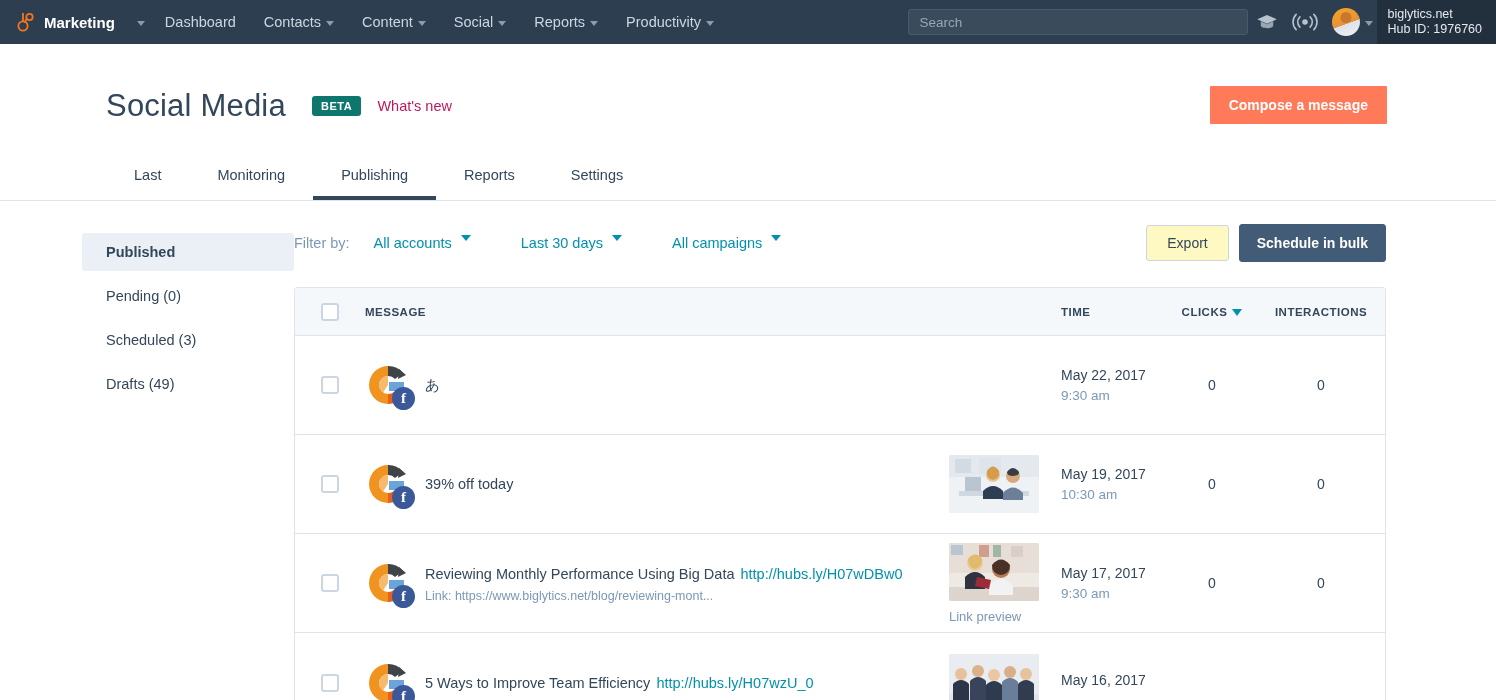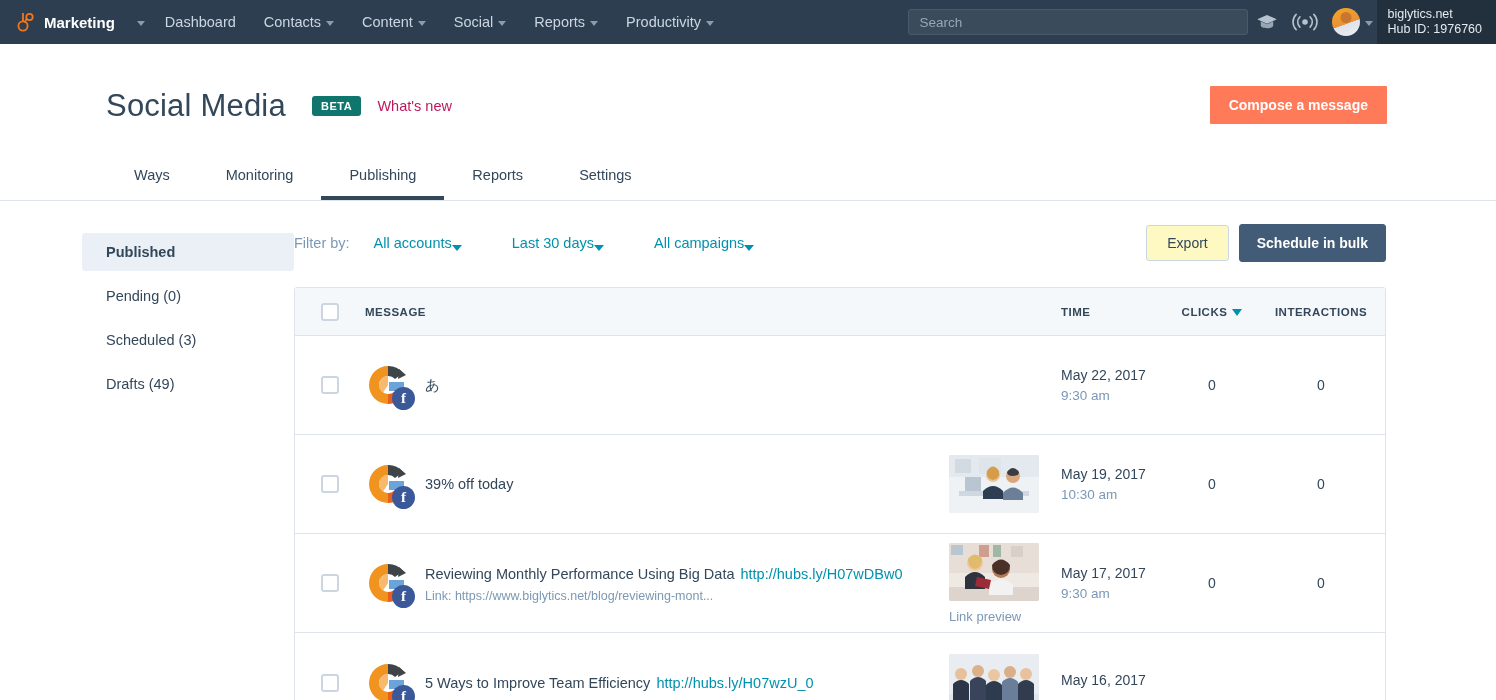--- a/index.html
+++ b/index.html
@@ -98,21 +98,21 @@
     padding: 11px 0 11px 24px; font-size: 14.5px; color: #33475b;
     border-radius: 3px; cursor: pointer; margin-bottom: 6px;
   }
   .side-item.active { background: #eaf0f6; font-weight: bold; }
 
   .main { flex: 1; padding-right: 110px; }
   .filterbar { display: flex; align-items: center; height: 36px; position: relative; }
   .filter-label { color: #7c98b6; font-size: 14.5px; margin-right: 24px; }
   .filter-sel {
     color: #0091ae; font-size: 14.5px; cursor: pointer;
-    display: flex; align-items: flex-end; margin-right: 50px;
+    display: flex; align-items: flex-start; gap: 9px; margin-right: 50px;
   }
   .caret-teal {
     width:0;height:0;border-left:5px solid transparent;border-right:5px solid transparent;
     border-top:6px solid #0091ae;
   }
   .filter-actions { margin-left: auto; display: flex; gap: 10px; align-items: center; }
   .btn-export {
     background: #fef9c3; border: 1px solid #cbd6e2; color: #33475b;
     font-size: 14px; padding: 9px 20px; border-radius: 3px; cursor: pointer;
     font-family: "Liberation Sans", sans-serif;
@@ -239,21 +239,21 @@
 
 <div class="page-head">
   <span class="page-title">Social Media</span>
   <span class="beta-badge">BETA</span>
   <span class="whatsnew">What's new</span>
 </div>
 <button class="compose-btn">Compose a message</button>
 
 <div class="tabs">
   <div class="tab">
-    <span>Ways</span>
+    <span>Last</span>
   </div>
   <div class="tab">
     <span>Monitoring</span>
   </div>
   <div class="tab active">
     <span>Publishing</span>
   </div>
   <div class="tab">
     <span>Reports</span>
   </div>

